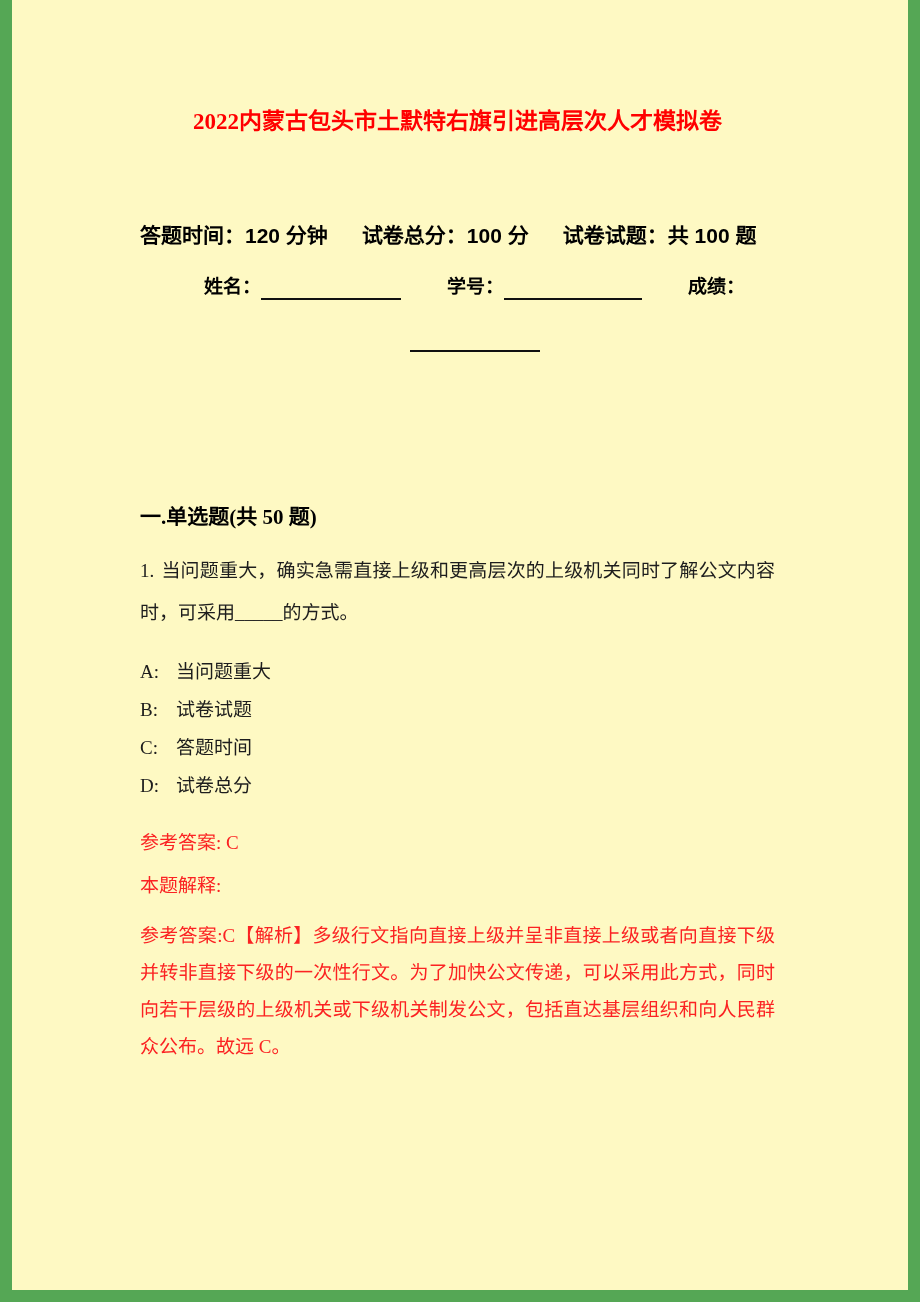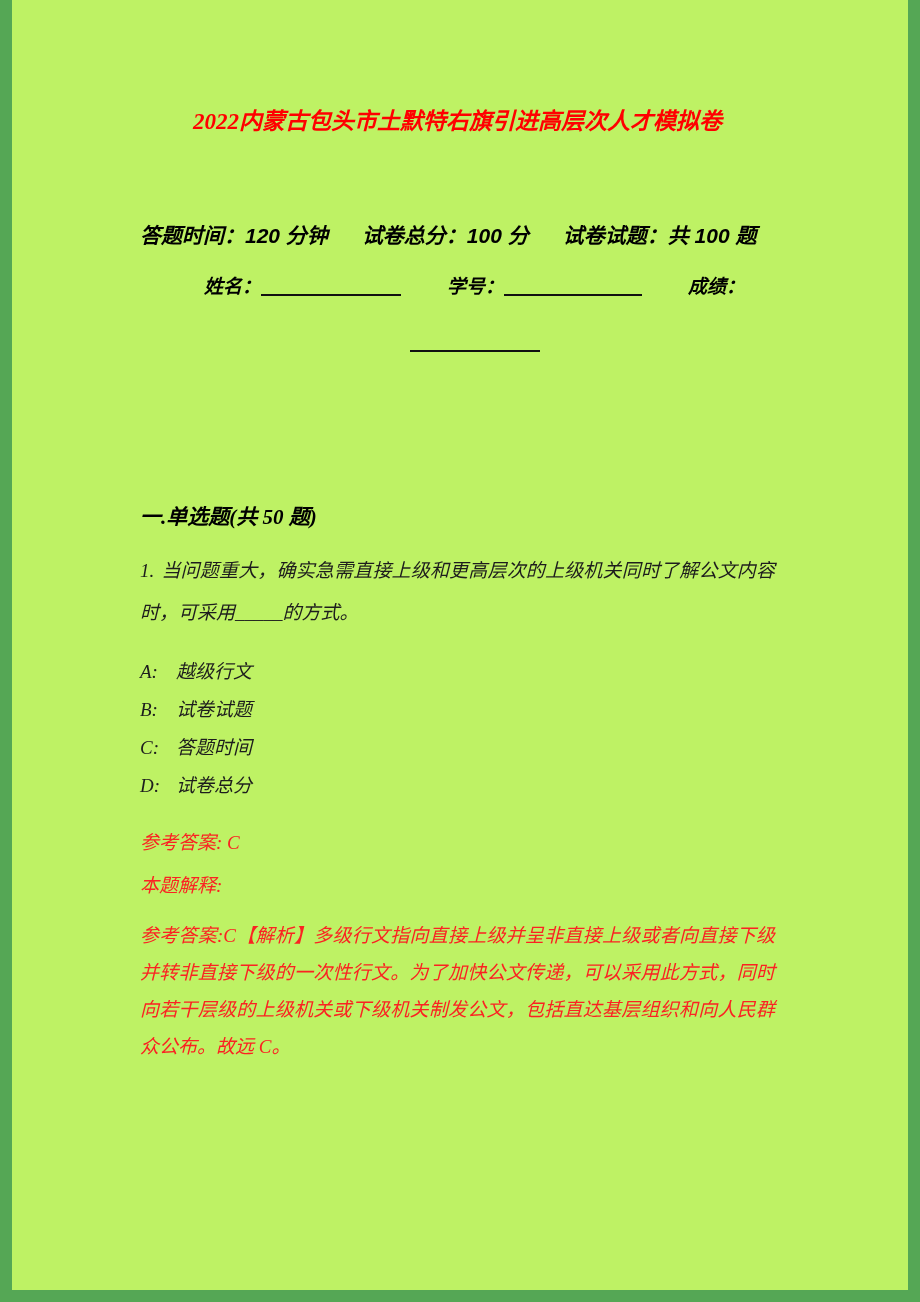--- a/index.html
+++ b/index.html
@@ -1,25 +1,24 @@
 <!DOCTYPE html>
 <html lang="zh-CN"><head>
 <meta charset="utf-8">
 <style>
   html, body { margin: 0; padding: 0; background: #ffffff; }
 
   .page {
     position: relative;
     width: 920px;
     height: 1302px;
-    background: #bef264;
+    background: #fef9c3;
     overflow: hidden;
     font-family: "Liberation Serif", "DejaVu Serif", serif;
     color: #1d1d1d;
-    font-style: italic;
   }
 
   
   .bar { position: absolute; background: #55a755; }
   .bar-left   { left: 0; top: 0; width: 12px; height: 100%; }
   .bar-right  { right: 0; top: 0; width: 12px; height: 100%; }
   .bar-bottom { left: 0; bottom: 0; width: 100%; height: 12px; }
 
   .doc {
     position: absolute;
@@ -57,21 +56,21 @@
     display: flex;
     gap: 46px;
     align-items: flex-end;
     font-family: "Liberation Sans", "DejaVu Sans", sans-serif;
     font-weight: bold;
     font-size: 19px;
     line-height: 26px;
     color: #000000;
     white-space: nowrap;
   }
-  .field-group { display: flex; align-items: flex-start; }
+  .field-group { display: flex; align-items: flex-end; }
 
   .blank {
     display: inline-block;
     border-bottom: 2px solid #111111;
     height: 20px;
   }
   .blank-name { width: 140px; }
   .blank-sid  { width: 138px; }
 
   .extra-blank-row { margin-top: 30px; height: 22px; }
@@ -148,21 +147,21 @@
 
     <h2 class="section-heading">一.单选题(共 50 题)</h2>
 
     <p class="question">
       <span class="q-num">1.</span><span>当问题重大，确实急需直接上级和更高层次的上级机关同时了解公文内容时，可采用_____的方式。</span>
     </p>
 
     <ul class="options">
       <li class="option">
         <span class="option-label">A:</span>
-        <span>越级行文</span>
+        <span>当问题重大</span>
       </li>
       <li class="option">
         <span class="option-label">B:</span>
         <span>试卷试题</span>
       </li>
       <li class="option">
         <span class="option-label">C:</span>
         <span>答题时间</span>
       </li>
       <li class="option">

